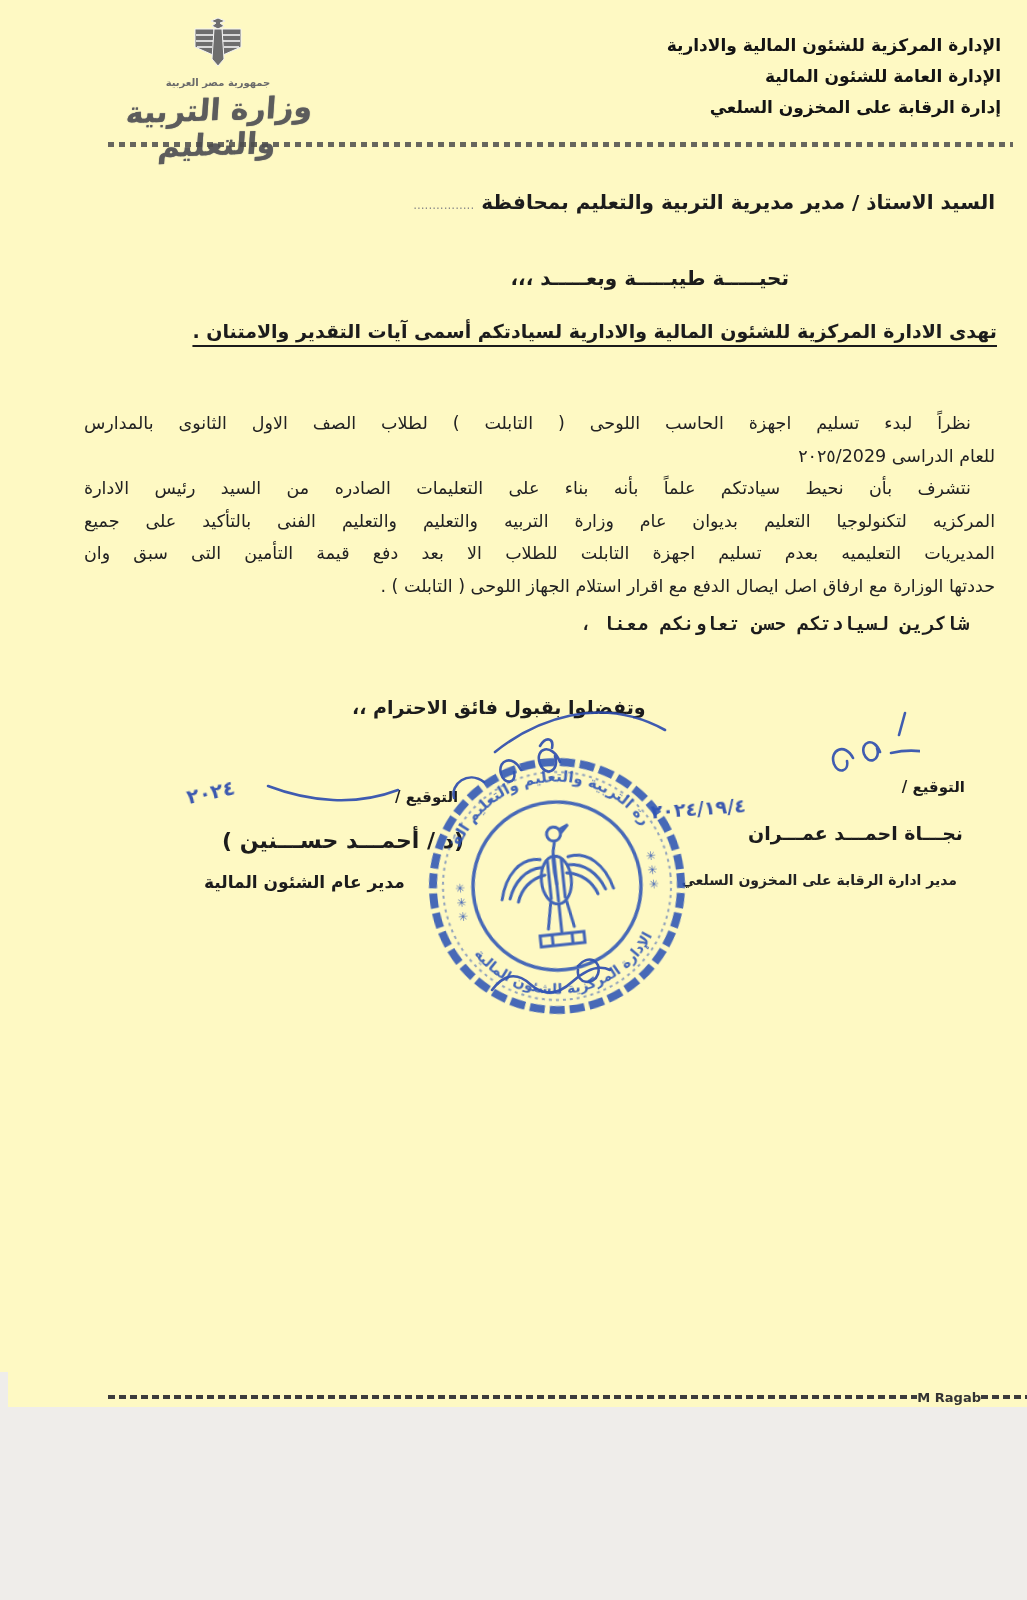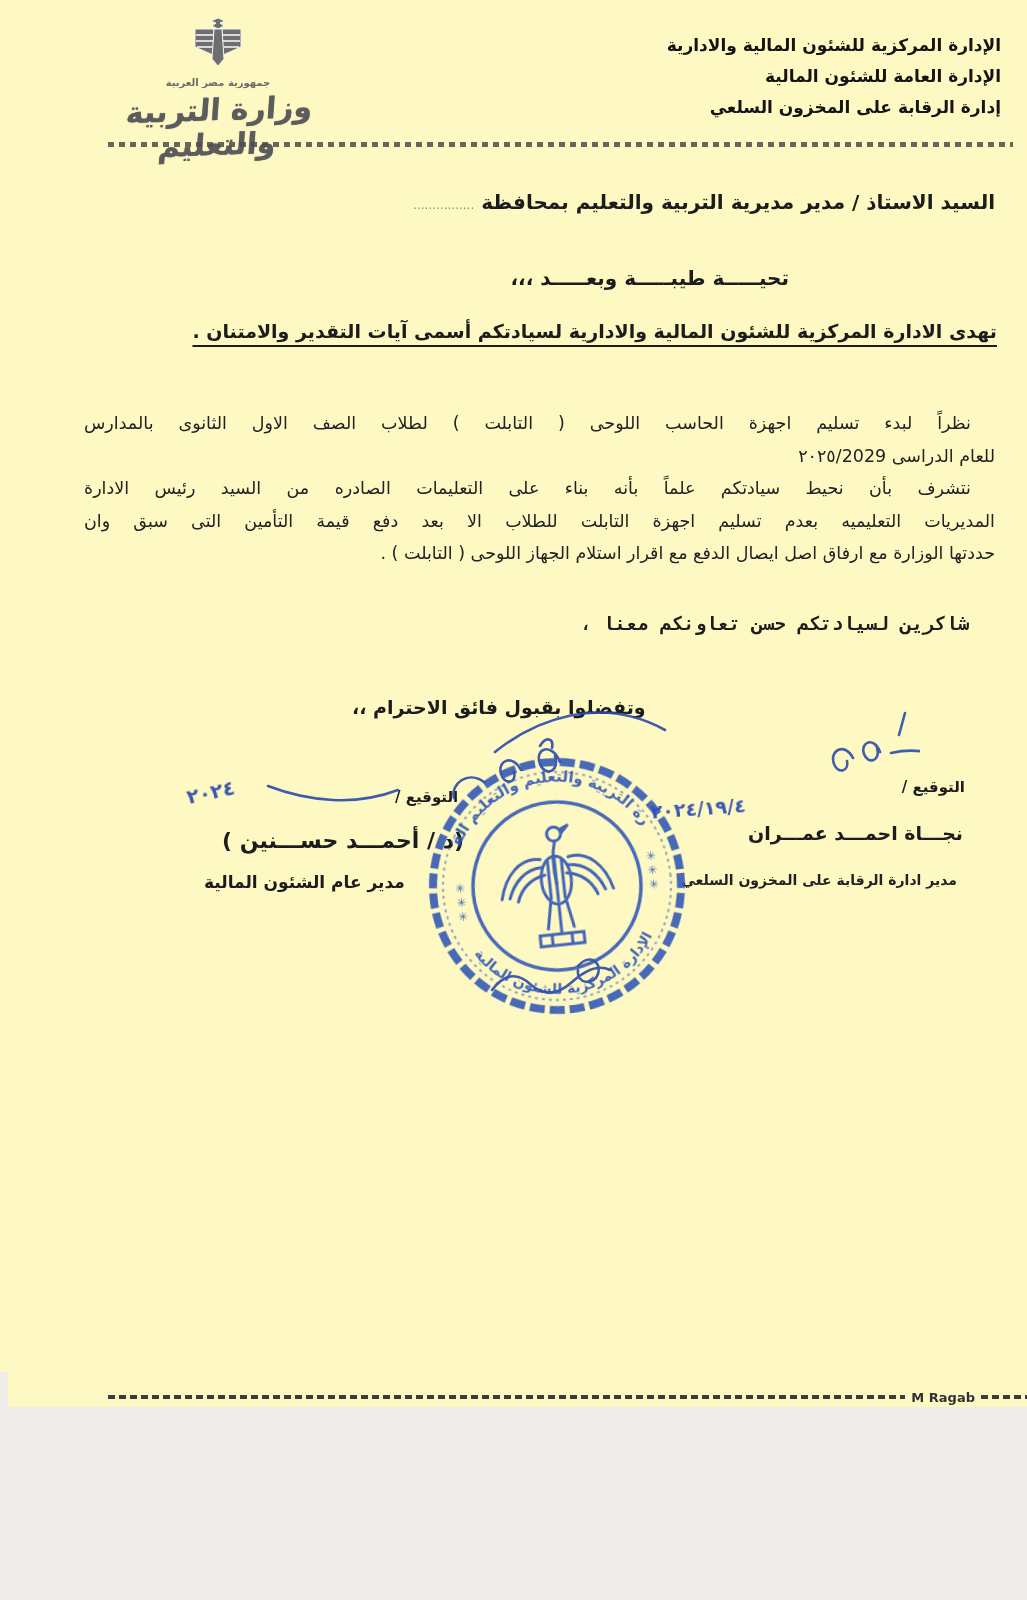--- a/index.html
+++ b/index.html
@@ -33,21 +33,21 @@
   .closing{top:696px;left:352px;font-size:19px;font-weight:bold;}
   
   .sig-label{font-size:15px;font-weight:bold;}
   .sig-r-label{top:778px;right:62px;}
   .sig-r-name{top:822px;right:64px;font-size:19px;font-weight:bold;}
   .sig-r-title{top:872px;right:70px;font-size:14px;font-weight:bold;color:#222;}
   .sig-l-label{top:788px;left:395px;}
   .sig-l-name{top:828px;left:222px;font-size:22px;font-weight:bold;}
   .sig-l-title{top:872px;left:204px;font-size:17px;font-weight:bold;}
   
-  .footer-line{top:1390px;left:108px;right:0;height:14px;display:flex;align-items:center;gap:6px;direction:ltr;}
+  .footer-line{top:1390px;left:108px;right:0;height:14px;display:flex;align-items:center;direction:ltr;}
   .fdash{height:4px;background:repeating-linear-gradient(90deg,#3c3c3c 0 7px,transparent 7px 11px);}
   .fd1{flex:1;}
   .fd2{width:46px;}
   .credit{font-size:13px;font-weight:bold;color:#333;white-space:nowrap;}
   .gray-band{left:0;right:0;top:1407px;bottom:0;background:#efedea;}
   .gray-notch{left:0;top:1372px;width:8px;height:36px;background:#efedea;}
   svg{display:block;}
 </style>
 </head>
 <body>
@@ -85,20 +85,21 @@
     <span>السيد الاستاذ / مدير مديرية التربية والتعليم بمحافظة</span>
     <span class="addr-dots">................</span>
   </div>
 
   <div class="abs salutation">تهدى الادارة المركزية للشئون المالية والادارية لسيادتكم أسمى آيات التقدير والامتنان .</div>
 
   <div class="abs body-block">
     <div class="body-line jl ind">نظراً لبدء تسليم اجهزة الحاسب اللوحى ( التابلت ) لطلاب الصف الاول الثانوى بالمدارس</div>
     <div class="body-line">للعام الدراسى ٢٠٢٥/2029</div>
     <div class="body-line jl ind">نتشرف بأن نحيط سيادتكم علماً بأنه بناء على التعليمات الصادره من السيد رئيس الادارة</div>
+    <div class="body-line jl">المركزيه لتكنولوجيا التعليم بديوان عام وزارة التربيه والتعليم والتعليم الفنى بالتأكيد على جميع</div>
     <div class="body-line jl">المديريات التعليميه بعدم تسليم اجهزة التابلت للطلاب الا بعد دفع قيمة التأمين التى سبق وان</div>
     <div class="body-line">حددتها الوزارة مع ارفاق اصل ايصال الدفع مع اقرار استلام الجهاز اللوحى ( التابلت ) .</div>
   </div>
 
   <div class="abs thanks">شاكرين لسيادتكم حسن تعاونكم معنا ،</div>
   <div class="abs closing">وتفضلوا بقبول فائق الاحترام ،،</div>
 
   <div class="abs sig-label sig-r-label">التوقيع /</div>
   <div class="abs sig-r-name">نجـــاة احمـــد عمـــران</div>
   <div class="abs sig-r-title">مدير ادارة الرقابة على  المخزون السلعي</div>

